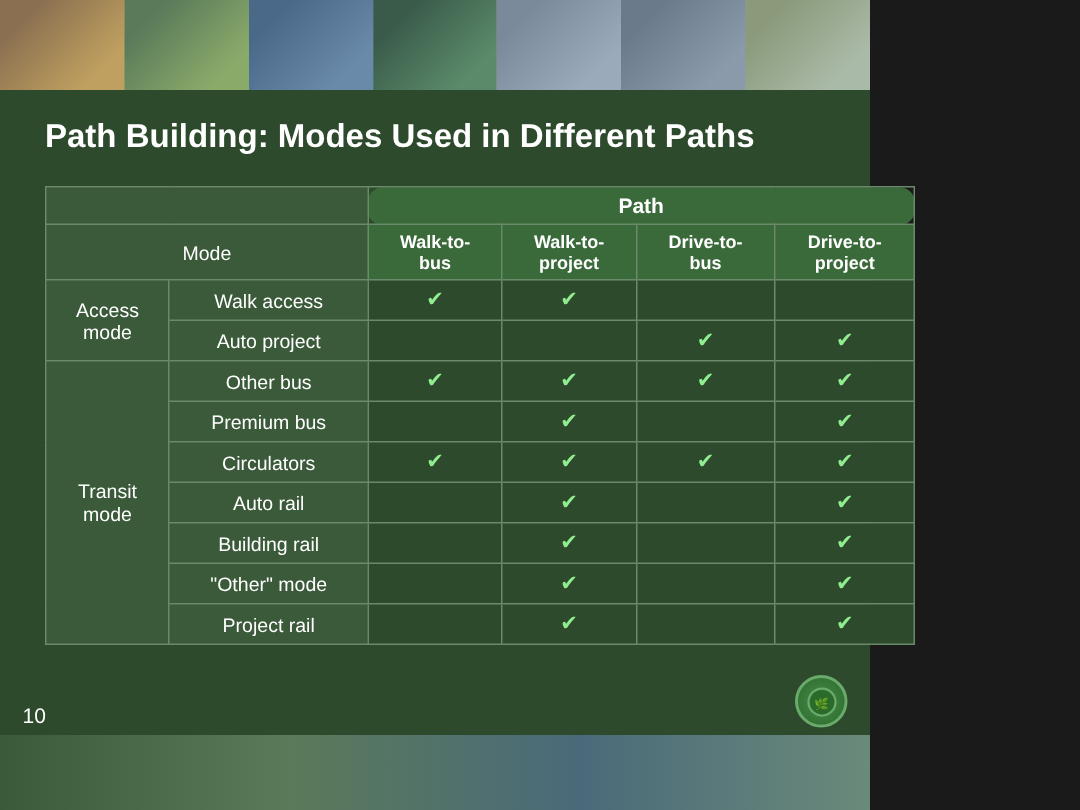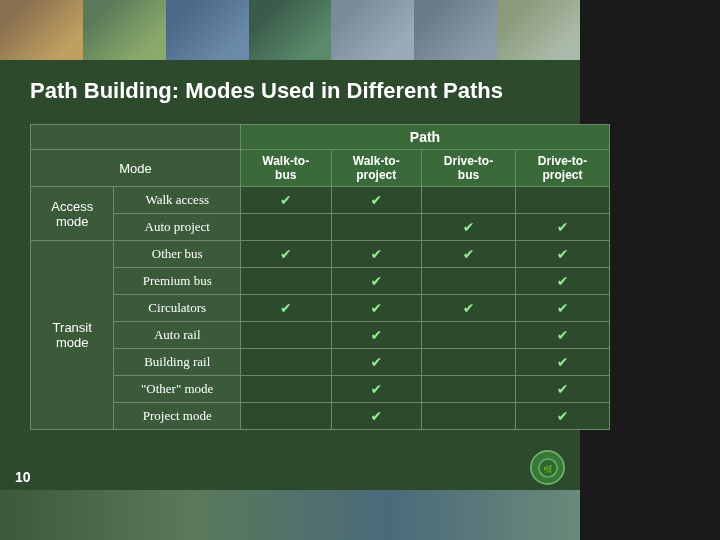--- a/index.html
+++ b/index.html
@@ -83,39 +83,39 @@
       text-align: center;
       padding: 4px 8px;
       color: #ffffff;
       font-size: 13px;
     }
 
     .header-path {
       background: #3a6a3a;
       font-weight: bold;
       font-size: 14px;
+      border-radius: 10px;
     }
 
     .header-sub {
       background: #3a6a3a;
       font-size: 12px;
       font-weight: bold;
       text-align: center;
     }
 
     .mode-main {
       background: #3a5a3a;
       font-weight: normal;
       font-size: 13px;
     }
 
     .mode-sub {
       background: #3a5a3a;
       font-size: 13px;
-      font-family: Liberation Serif, serif;
     }
 
     .data-cell {
       background: #2d4a2d;
       font-size: 16px;
       color: #90ee90;
     }
 
     .empty-cell {
       background: #2d4a2d;
@@ -125,21 +125,21 @@
       color: #90ee90;
       font-size: 14px;
     }
 
     .page-number {
       position: absolute;
       bottom: 55px;
       left: 15px;
       color: #ffffff;
       font-size: 14px;
-      font-weight: bold;
+      font-weight: normal;
     }
 
     .logo-circle {
       position: absolute;
       bottom: 55px;
       right: 15px;
       width: 35px;
       height: 35px;
       border-radius: 50%;
       background: radial-gradient(circle, #4a8a4a, #2a6a2a);
@@ -239,21 +239,21 @@
             <td class="data-cell"><span class="checkmark">✔</span></td>
           </tr>
           <tr>
             <td class="mode-sub">"Other" mode</td>
             <td class="empty-cell"></td>
             <td class="data-cell"><span class="checkmark">✔</span></td>
             <td class="empty-cell"></td>
             <td class="data-cell"><span class="checkmark">✔</span></td>
           </tr>
           <tr>
-            <td class="mode-sub">Project mode</td>
+            <td class="mode-sub">Project rail</td>
             <td class="empty-cell"></td>
             <td class="data-cell"><span class="checkmark">✔</span></td>
             <td class="empty-cell"></td>
             <td class="data-cell"><span class="checkmark">✔</span></td>
           </tr>
         </tbody>
       </table>
     </div>
   </div>
 

